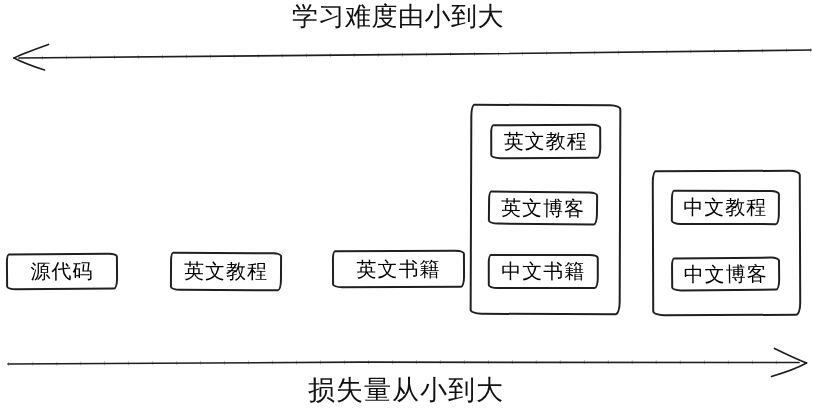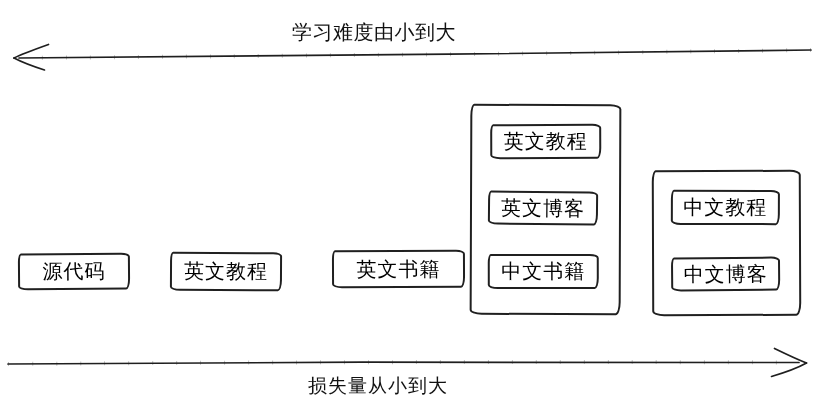--- a/index.html
+++ b/index.html
@@ -26,28 +26,28 @@
     pointer-events: none;
   }
   .axis-label {
     position: absolute;
     color: #111111;
     white-space: nowrap;
     line-height: 1.2;
   }
   .axis-label.top {
     left: 292px;
-    top: 20px;
-    font-size: 20px;
+    top: 1px;
+    font-size: 26px;
     letter-spacing: 0.5px;
   }
   .axis-label.bottom {
     left: 308px;
     top: 374px;
-    font-size: 19px;
+    font-size: 27px;
     letter-spacing: 1px;
   }
   .box {
     position: absolute;
     box-sizing: border-box;
     border: 2px solid #202020;
     background: #ffffff;
     display: flex;
     align-items: center;
     justify-content: center;
@@ -58,21 +58,21 @@
     border-radius: 3px 9px 4px 10px / 9px 4px 11px 4px;
   }
   .group {
     position: absolute;
     box-sizing: border-box;
     border: 2.2px solid #202020;
     background: #ffffff;
     border-radius: 4px 11px 5px 12px / 12px 5px 13px 5px;
   }
   
-  #b-src    { left: 18px;  top: 253px; width: 112px; height: 37px; transform: rotate(-0.45deg); }
+  #b-src    { left: 6px;  top: 253px; width: 112px; height: 37px; transform: rotate(-0.45deg); }
   #b-doc    { left: 170px; top: 252px; width: 112px; height: 39px; transform: rotate(0.3deg); }
   #b-enbook { left: 332px; top: 250px; width: 133px; height: 38px; transform: rotate(-0.25deg); }
   
   #g1 { left: 470px; top: 104px; width: 151px; height: 211px; transform: rotate(0.2deg); }
   #g1-b1 { left: 18px; top: 18px;  width: 111px; height: 35px; transform: rotate(-0.4deg); }
   #g1-b2 { left: 16px; top: 85px;  width: 110px; height: 34px; transform: rotate(0.35deg); }
   #g1-b3 { left: 16px; top: 148px; width: 111px; height: 35px; transform: rotate(-0.3deg); }
   
   #g2 { left: 652px; top: 170px; width: 149px; height: 146px; transform: rotate(-0.2deg); }
   #g2-b1 { left: 17px; top: 18px; width: 109px; height: 35px; transform: rotate(0.35deg); }

